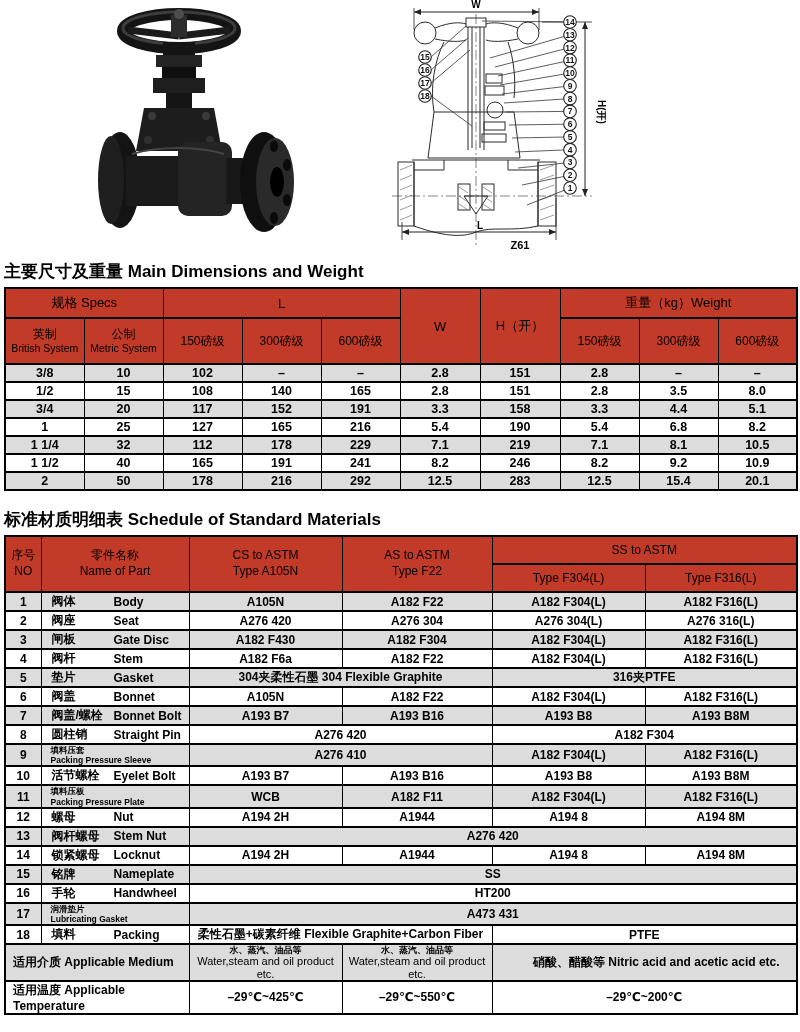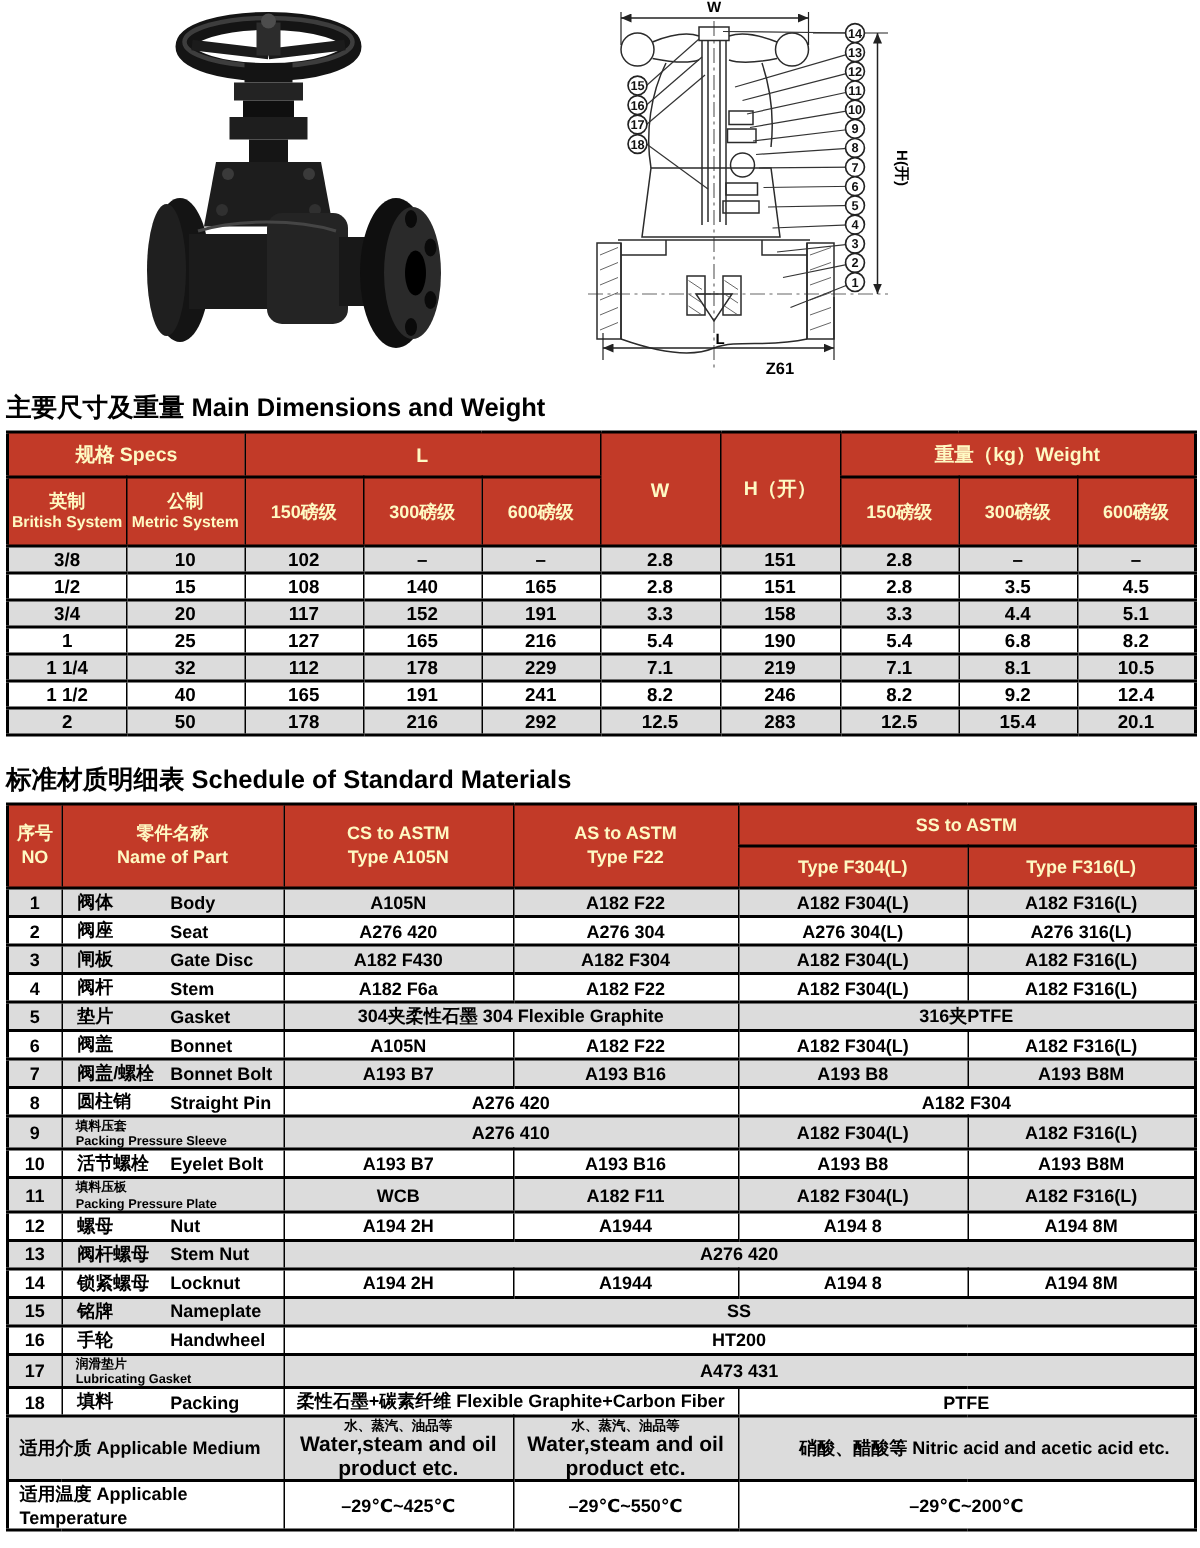--- a/index.html
+++ b/index.html
@@ -23,21 +23,21 @@
 
   
   .sec-title{margin:3px 0 4px 4px;font-size:17px;font-weight:bold;letter-spacing:0;}
   .sec-title.second{margin-top:17px;}
 
   
   table{border-collapse:collapse;table-layout:fixed;width:792px;margin-left:4px;}
   th,td{border:1px solid #000;border-top-width:2px;border-bottom-width:2px;padding:0;
         text-align:center;vertical-align:middle;}
   table{border:2px solid #000;}
-  thead th{background:var(--red,#c23a28);color:#fef9c3;font-weight:bold;}
+  thead th{background:var(--red,#c23a28);color:#000000;font-weight:normal;}
   tr.stripe td{background:var(--stripe,#dcdcdc);}
 
   
   .dims-table thead tr:first-child th{height:28px;font-size:13px;}
   .dims-table thead tr:last-child th{height:44px;font-size:12px;}
   .dims-table .th-zh{font-size:12px;line-height:1.25;}
   .dims-table .th-en{font-size:10.5px;line-height:1.15;}
   .dims-table tbody td{height:16px;font-size:12.5px;font-weight:bold;}
 
   
@@ -45,21 +45,21 @@
   .mat-table thead tr:first-child th{height:26px;margin-left:22px;}
   .mat-table thead tr:last-child th{height:26px;}
   .mat-table .th-line{line-height:1.3;}
   .mat-table tbody td{height:15.5px;font-size:12px;font-weight:bold;}
   .name-flex{display:flex;align-items:center;text-align:left;padding-left:10px;}
   .name-flex .zh{width:62px;flex:none;}
   .name-flex .en{flex:1;}
   .name-stack{text-align:left;padding-left:9px;font-size:8.5px;line-height:1.2;font-weight:bold;}
   .row-label{text-align:left;padding-left:7px;font-size:10.5px;font-weight:bold;}
   .mcell .l1{font-size:9px;line-height:1.15;font-weight:bold;}
-  .mcell .l2{font-size:14px;line-height:1.1;font-weight:bold;}
+  .mcell .l2{font-size:11px;line-height:1.1;font-weight:normal;}
   .mcell-single{font-size:11px;font-weight:bold;padding-left:24px;}
 
   
   .notes{margin:7px 0 0 4px;font-size:9px;font-weight:bold;line-height:1.4;}
 </style>
 </head>
 <body>
 
 <div class="page">
 
@@ -276,21 +276,21 @@
         <tr class="">
           <td>1/2</td>
           <td>15</td>
           <td>108</td>
           <td>140</td>
           <td>165</td>
           <td>2.8</td>
           <td>151</td>
           <td>2.8</td>
           <td>3.5</td>
-          <td>4.5</td>
+          <td>8.0</td>
         </tr>
         <tr class="stripe">
           <td>3/4</td>
           <td>20</td>
           <td>117</td>
           <td>152</td>
           <td>191</td>
           <td>3.3</td>
           <td>158</td>
           <td>3.3</td>
@@ -324,21 +324,21 @@
         <tr class="">
           <td>1 1/2</td>
           <td>40</td>
           <td>165</td>
           <td>191</td>
           <td>241</td>
           <td>8.2</td>
           <td>246</td>
           <td>8.2</td>
           <td>9.2</td>
-          <td>12.4</td>
+          <td>10.9</td>
         </tr>
         <tr class="stripe">
           <td>2</td>
           <td>50</td>
           <td>178</td>
           <td>216</td>
           <td>292</td>
           <td>12.5</td>
           <td>283</td>
           <td>12.5</td>

